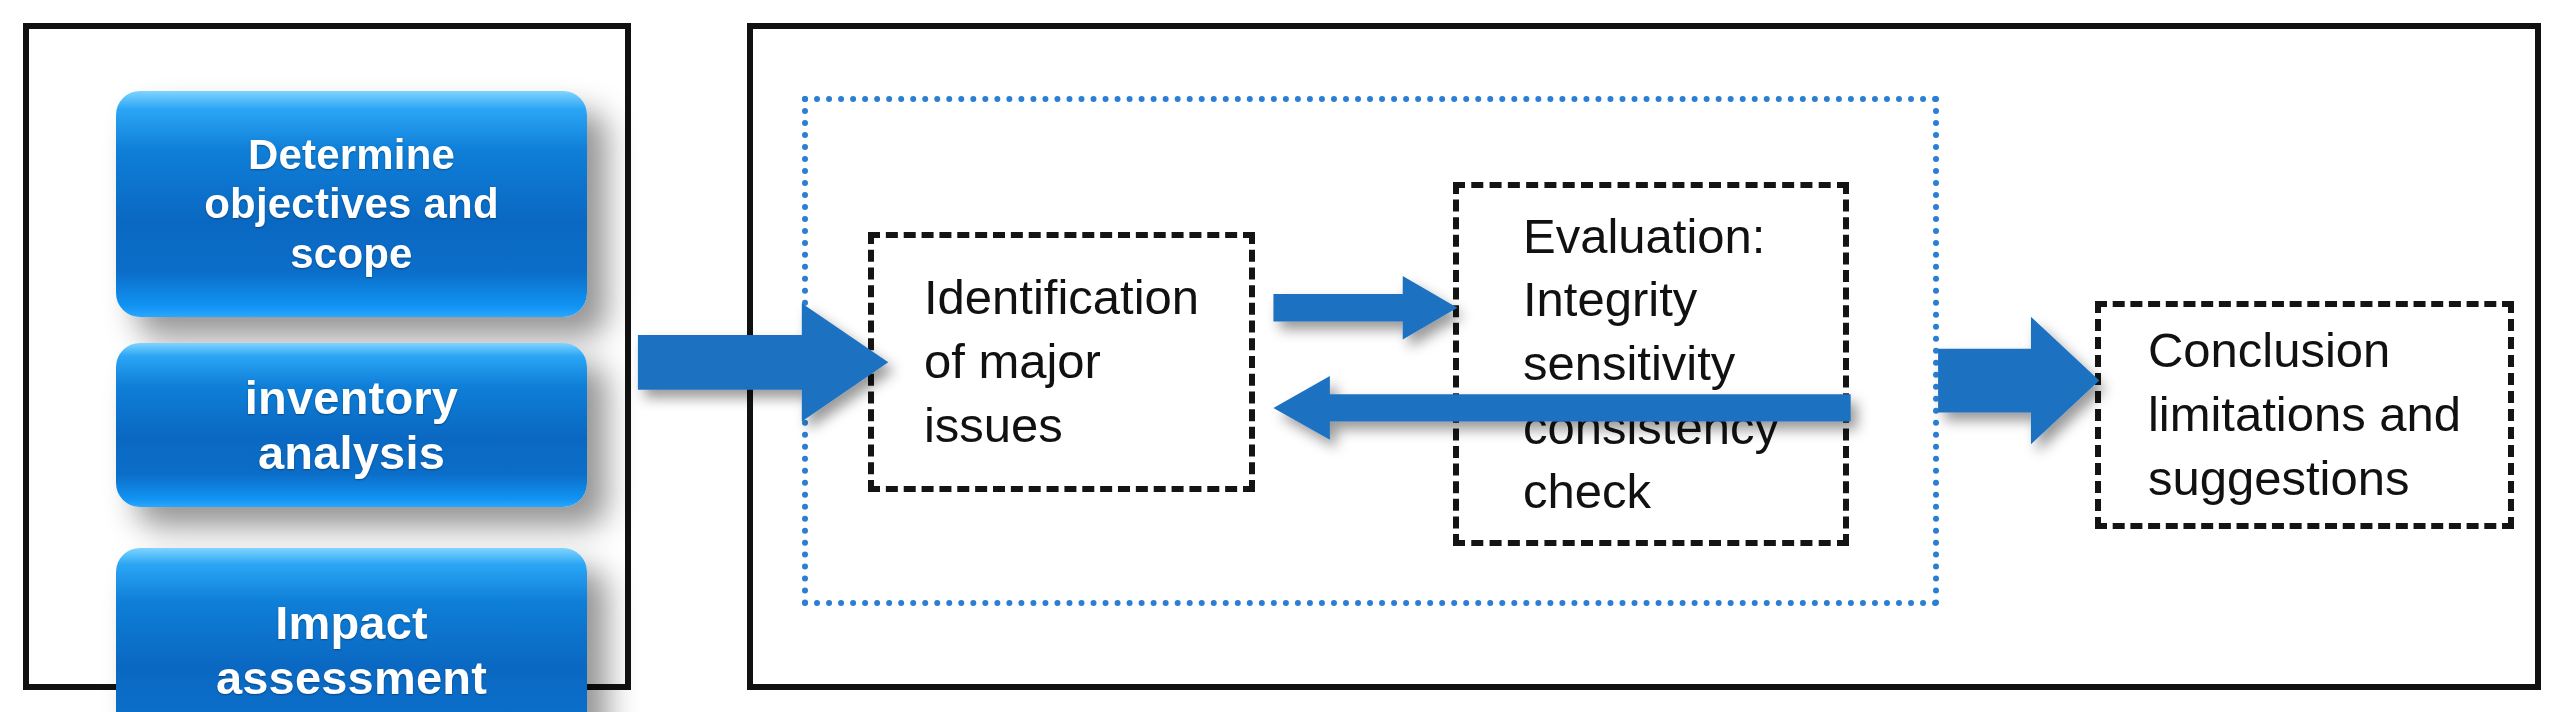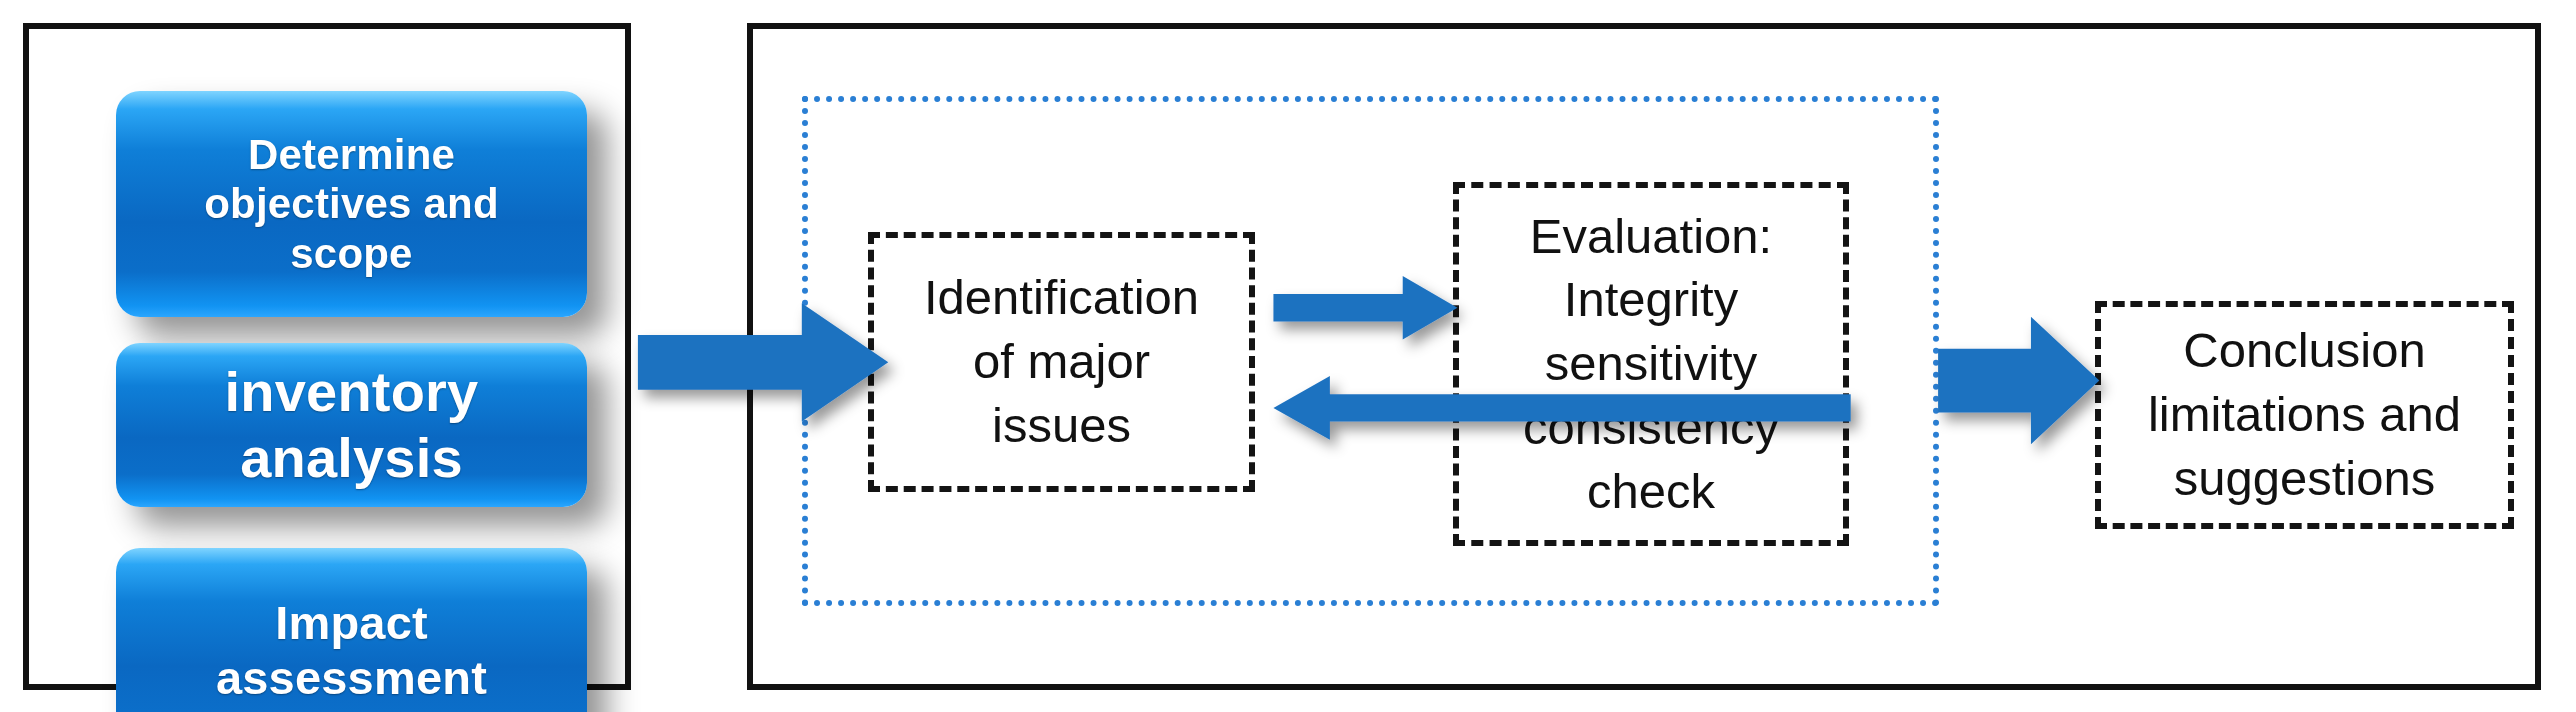--- a/index.html
+++ b/index.html
@@ -50,21 +50,21 @@
     text-align: center;
     color: #ffffff;
     font-weight: bold;
     line-height: 1.18;
     letter-spacing: 0.2px;
     text-shadow: 0 0.9px 1.8px rgba(0,0,0,0.35);
     padding: 3.6px 12.8px;
   }
 
   #box-objectives  { left: 87px;  top: 46px;  width: 471px; height: 226px; font-size: 42px; margin-top: 16px; }
-  #box-inventory   { left: 87px;  top: 314px; width: 471px; height: 164px; font-size: 56px; }
+  #box-inventory   { left: 87px;  top: 314px; width: 471px; height: 164px; font-size: 47px; }
   #box-impact      { left: 87px;  top: 519px; width: 471px; height: 204px; font-size: 47px; }
   #box-interpretation {
     left: 2104px; top: 87px; width: 398px; height: 114px;
     font-size: 44px; border-radius: 18px;
   }
 
   
   #dotted-container {
     position: absolute;
     left: 802px;
@@ -78,21 +78,21 @@
 
   
   .dashed-box {
     position: absolute;
     box-sizing: border-box;
     border: 6.4px dashed #141414;
     background: #ffffff;
     display: flex;
     align-items: center;
     justify-content: center;
-    text-align: center;
+    text-align: left;
     color: #111111;
     font-size: 49px;
     line-height: 1.30;
     padding: 5.5px 11px;
   }
   #box-identification { left: 868px;  top: 232px; width: 387px; height: 260px; }
   #box-evaluation     { left: 1453px; top: 182px; width: 396px; height: 364px; }
   #box-conclusion     { left: 2095px; top: 301px; width: 419px; height: 228px; }
 
   

